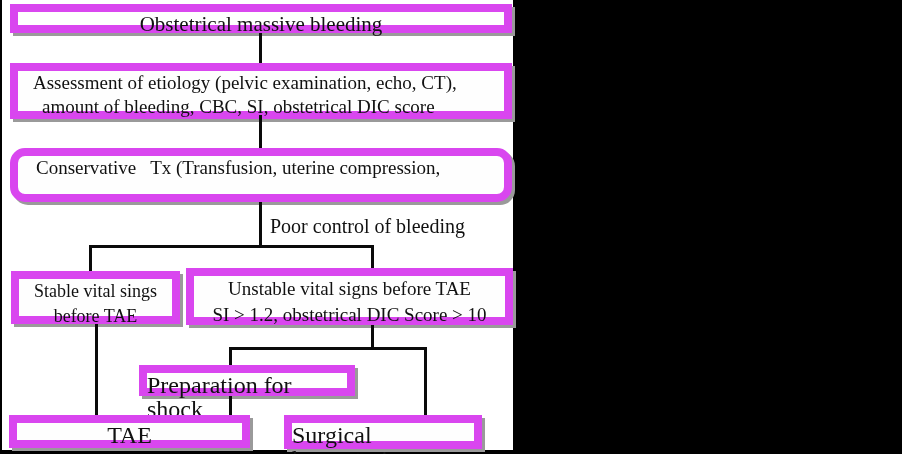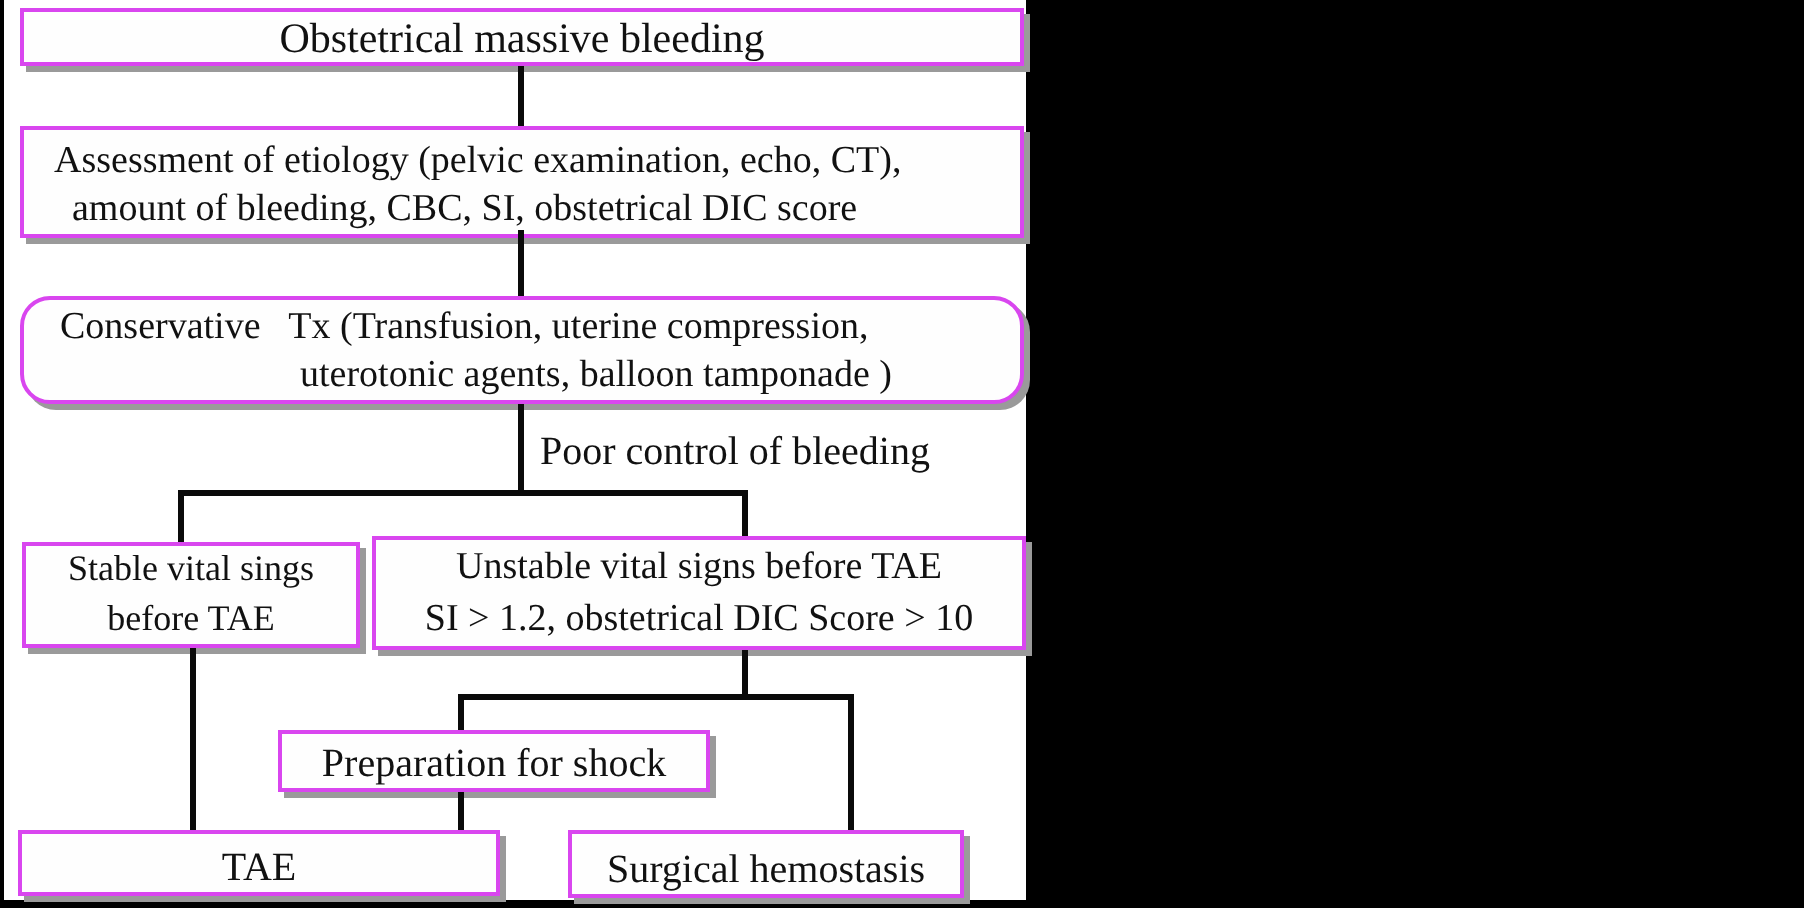--- a/index.html
+++ b/index.html
@@ -21,25 +21,25 @@
     left: 2px;
     top: 0;
     width: 511px;
     height: 450px;
     background: #fff;
   }
   .node {
     position: absolute;
     box-sizing: border-box;
     background: #fefefe;
-    border: 2px solid #d946ef;
+    border: 8px solid #d946ef;
     box-shadow: 3px 3px 0 #9a9a9a;
     display: flex;
     flex-direction: column;
-    justify-content: flex-end;
+    justify-content: flex-start;
     align-items: center;
   }
   .line {
     white-space: pre-wrap;
     line-height: 24px;
     font-size: 19px;
   }
   .conn {
     position: absolute;
     background: #0a0a0a;
@@ -50,21 +50,21 @@
   #n-assessment   { left: 8px;   top: 63px;  width: 502px; height: 56px; align-items: flex-start; padding-left: 15px; }
   #n-assessment .l2 { margin-left: 9px; }
   #n-conservative { left: 8px;   top: 148px; width: 502px; height: 54px; align-items: flex-start; padding-left: 18px; border-radius: 15px; }
   #n-conservative .l2 { align-self: center; position: relative; left: 28px; }
   #n-stable       { left: 9px;   top: 271px; width: 169px; height: 53px; }
   #n-stable .line { font-size: 18px; line-height: 25px; }
   #n-unstable     { left: 184px; top: 268px; width: 327px; height: 57px; text-align: center; }
   #n-unstable .line { line-height: 26px; }
   #n-preparation  { left: 137px; top: 365px; width: 216px; height: 31px; }
   #n-tae          { left: 7px;   top: 415px; width: 241px; height: 33px; }
-  #n-tae .line, #n-surgical .line, #n-preparation .line { font-size: 20px; }
+  #n-tae .line, #n-surgical .line, #n-preparation .line { font-size: 24px; }
   #n-surgical     { left: 282px; top: 415px; width: 198px; height: 34px; }
   
   #c-v1  { left: 257px; top: 33px;  width: 3px;   height: 30px; }
   #c-v2  { left: 257px; top: 115px; width: 3px;   height: 33px; }
   #c-v3  { left: 257px; top: 202px; width: 3px;   height: 45px; }
   #c-h1  { left: 87px;  top: 245px; width: 285px; height: 3px;  }
   #c-v4  { left: 87px;  top: 245px; width: 3px;   height: 26px; }
   #c-v5  { left: 369px; top: 245px; width: 3px;   height: 23px; }
   #c-v6  { left: 93px;  top: 324px; width: 3px;   height: 91px; }
   #c-v7  { left: 369px; top: 325px; width: 3px;   height: 24px; }
@@ -91,21 +91,20 @@
       <div class="line">Obstetrical massive bleeding</div>
     </div>
 
     <div class="node" id="n-assessment">
       <div class="line l1">Assessment of etiology (pelvic examination, echo, CT),</div>
       <div class="line l2">amount of bleeding, CBC, SI, obstetrical DIC score</div>
     </div>
 
     <div class="node" id="n-conservative">
       <div class="line l1">Conservative   Tx (Transfusion, uterine compression,</div>
-      <div class="line l2">uterotonic agents, balloon tamponade )</div>
     </div>
 
     <div class="node" id="n-stable">
       <div class="line l1">Stable vital sings</div>
       <div class="line l2">before TAE</div>
     </div>
 
     <div class="node" id="n-unstable">
       <div class="line l1">Unstable vital signs before TAE</div>
       <div class="line l2">SI &gt; 1.2, obstetrical DIC Score &gt; 10</div>

